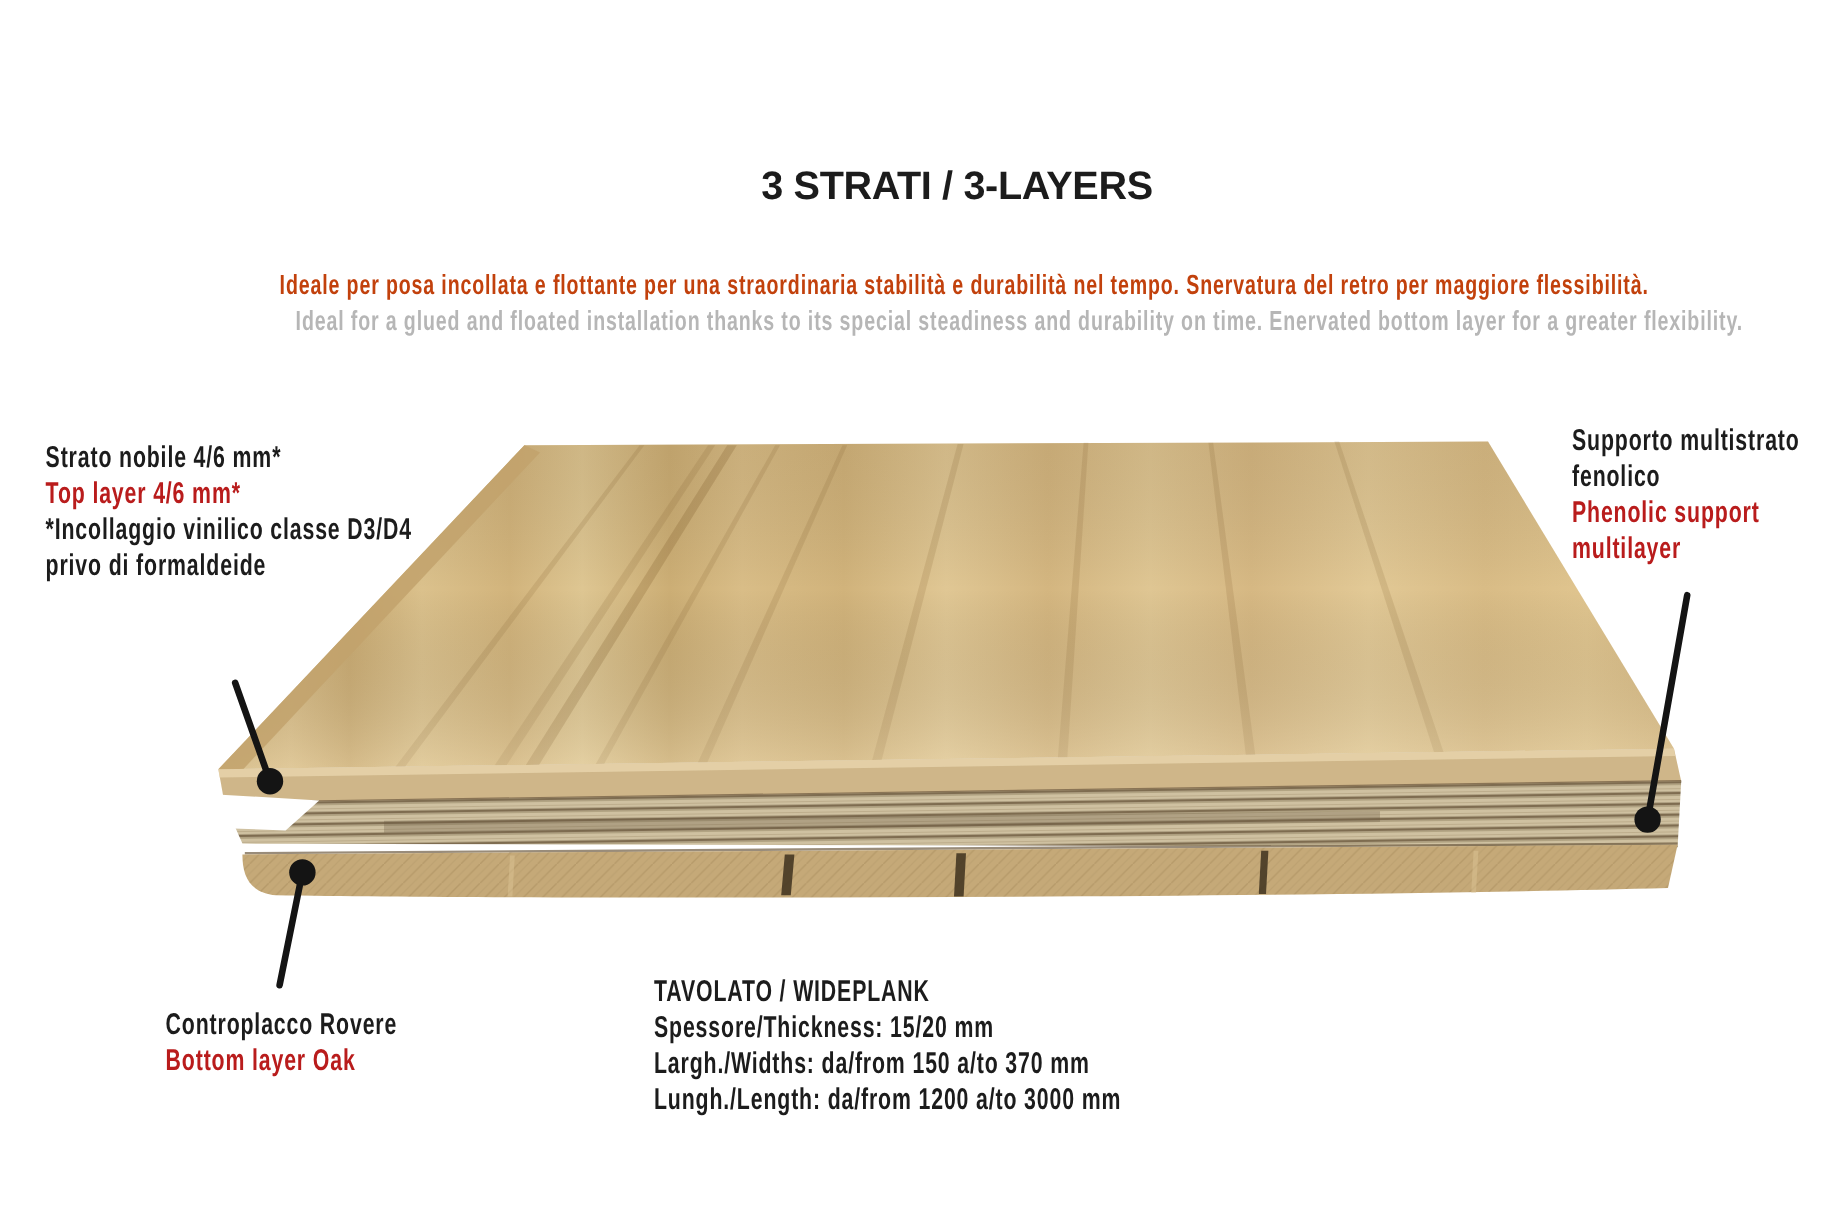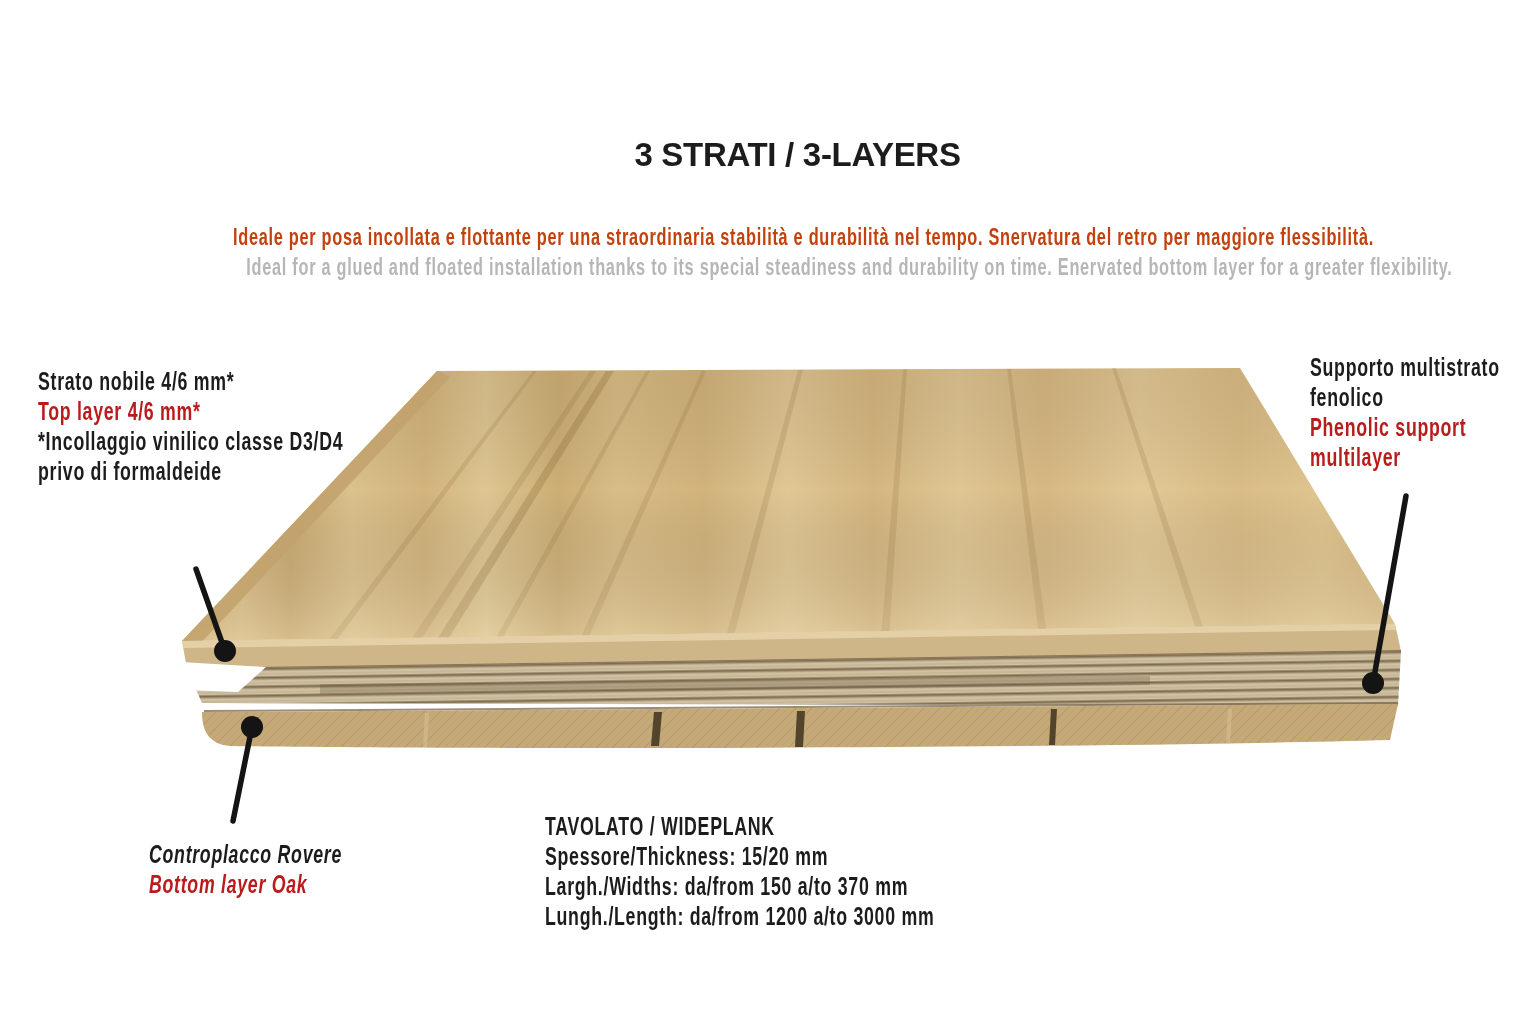--- a/index.html
+++ b/index.html
@@ -17,21 +17,21 @@
   .intro .it{color:#c2410c;}
   .intro .en{color:#b6b6b6;text-align:center;}
   .cx{display:inline-block;white-space:nowrap;transform:scaleX(.71);transform-origin:0 50%;letter-spacing:1px;}
   .intro .cx{transform-origin:50% 50%;}
   .lbl{position:absolute;}
   .lbl .line{font-size:25px;line-height:30px;font-weight:bold;}
   .dk{color:#1c1c1c;}
   .gy{color:#b91c1c;}
   .lbl-topleft{left:38px;top:366px;}
   .lbl-right{left:1310px;top:352px;}
-  .lbl-botleft{left:149px;top:839px;font-style:italic;}
+  .lbl-botleft{left:138px;top:839px;}
   .lbl-specs{left:545px;top:811px;}
   
   .plank{position:absolute;left:0;top:0;width:1531px;height:1021px;}
 </style>
 </head>
 <body>
 
 <div class="page">
 
   <h1 class="title">3 STRATI / 3-LAYERS</h1>

